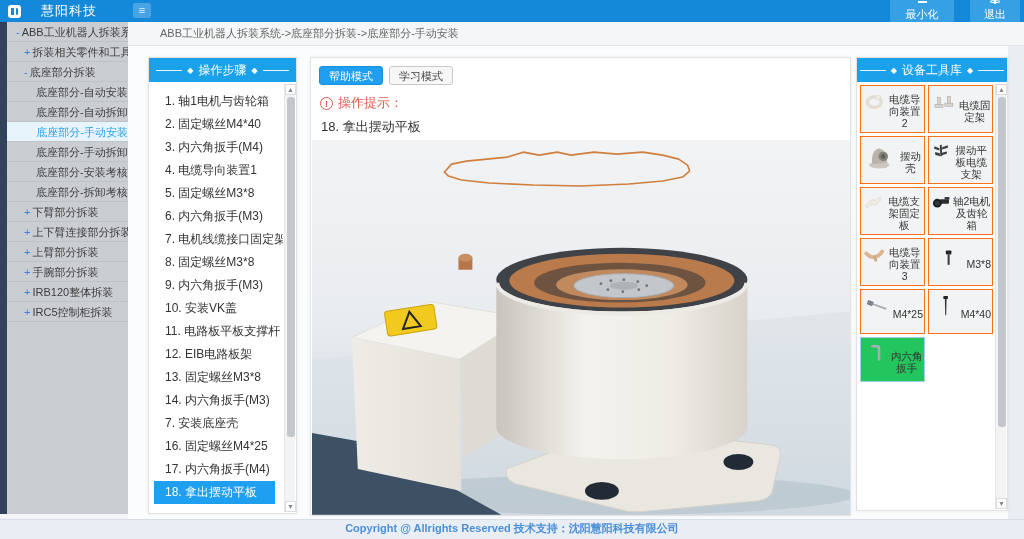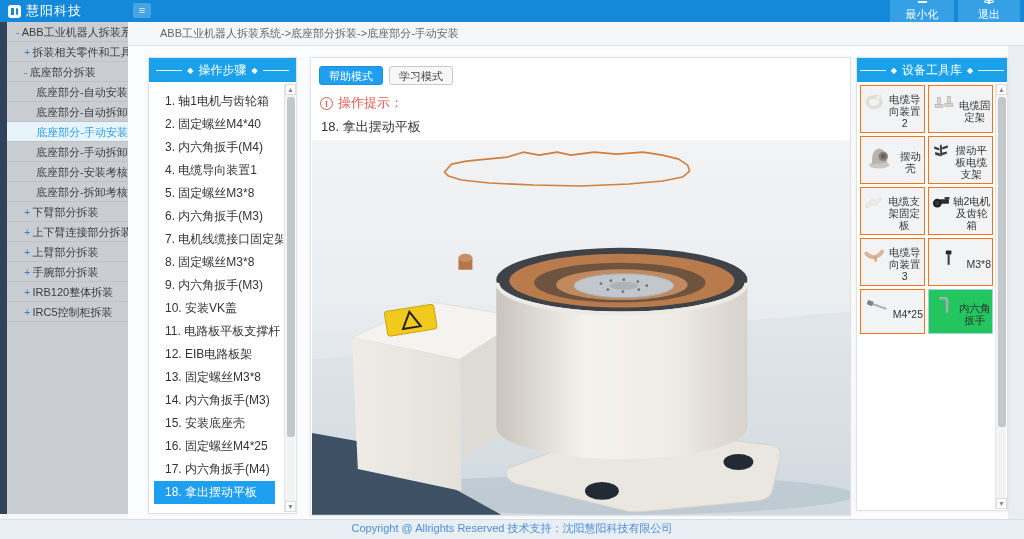--- a/index.html
+++ b/index.html
@@ -2,31 +2,31 @@
 <html><head>
 <meta charset="utf-8">
 <style>
   * { margin:0; padding:0; box-sizing:border-box; }
   html,body { width:1024px; height:539px; overflow:hidden;
     font-family:"Liberation Sans","DejaVu Sans",sans-serif; background:#f3f5f8; }
   .abs { position:absolute; }
 
   
   #topbar { left:0; top:0; width:1024px; height:22px; background:#1489d9; color:#fff; z-index:30; }
-  #logo { left:8px; top:0; height:22px; display:flex; align-items:center; gap:5px; }
+  #logo { left:8px; top:0; height:22px; display:flex; align-items:center; gap:20px; }
   #logo .mark { width:13px; height:13px; background:#fff; border-radius:3px; position:relative; }
   #logo .mark:before { content:""; position:absolute; left:3px; top:3px; width:3px; height:7px; background:#1489d9; }
   #logo .mark:after { content:""; position:absolute; left:8px; top:3px; width:2px; height:7px; background:#1489d9; border-radius:2px; }
   #logo .t { font-size:13px; letter-spacing:1px; }
   #fold { left:133px; top:3px; width:18px; height:15px; background:rgba(255,255,255,.22); border-radius:2px;
     color:#eaf4fc; font-size:11px; line-height:14px; text-align:center; cursor:pointer; }
   .topbtn { top:0; height:22px; background:#35a0e4; color:#fff; font-size:11px;
     display:flex; align-items:center; justify-content:center; gap:4px; cursor:pointer;flex-direction:column; }
   #btn-min { right:70px; width:64px; }
-  #btn-exit { right:4px; width:62px; }
+  #btn-exit { right:4px; width:50px; }
   .dash-ic { display:inline-block; width:9px; height:2px; background:#fff; }
   .pow-ic { display:inline-block; width:10px; height:10px; border:1.4px solid #fff; border-radius:50%; position:relative; }
   .pow-ic:before { content:""; position:absolute; left:3.2px; top:-2px; width:1.6px; height:5px; background:#fff; }
 
   
   #side-strip { left:0; top:22px; width:7px; height:492px; background:#31435a; }
   #sidebar { left:7px; top:22px; width:121px; height:492px; background:#caced3; overflow:hidden; }
   .sb-item { height:20px; line-height:20px; font-size:11px; color:#3c3c3c; white-space:nowrap;
     border-bottom:1px solid #bfc3c8; cursor:pointer; overflow:hidden; }
   .sb-item .pfx { color:#3e7fd0; margin-right:2px; }
@@ -86,21 +86,21 @@
   #tools-grid { position:absolute; left:3px; top:27px; right:14px; bottom:3px;
     display:flex; flex-wrap:wrap; align-content:flex-start; gap:3px; overflow:hidden; }
   .tool-cell { width:65px; background:#f2f3f4; border:1px solid #f97316;
     display:flex; flex-direction:row; align-items:center; padding:4px 1px 3px; cursor:pointer; }
   .tool-cell .img { width:46px; height:36px; }
   .tool-cell .lbl { font-size:10.5px; color:#333; text-align:center; line-height:12px; margin-top:3px; }
   .tool-cell.sel { background:#22c55e; border-color:#a5cde2; }
 
   
   #footer { left:0; top:519px; width:1024px; height:20px; background:#e9edf4; border-top:1px solid #d8dee8; }
-  #footer .txt { text-align:center; font-size:11px; color:#4a90d9; line-height:17px; }
+  #footer .txt { text-align:center; font-size:11px; color:#4a90d9; line-height:17px;font-weight:bold; }
 </style>
 </head>
 <body>
 
 <div id="topbar" class="abs">
   <div id="logo" class="abs">
     <span class="mark"></span>
     <span class="t">慧阳科技</span>
   </div>
   <div id="fold" class="abs">≡</div>
@@ -156,21 +156,21 @@
       <div class="step-item">5. 固定螺丝M3*8</div>
       <div class="step-item">6. 内六角扳手(M3)</div>
       <div class="step-item">7. 电机线缆接口固定架</div>
       <div class="step-item">8. 固定螺丝M3*8</div>
       <div class="step-item">9. 内六角扳手(M3)</div>
       <div class="step-item">10. 安装VK盖</div>
       <div class="step-item">11. 电路板平板支撑杆</div>
       <div class="step-item">12. EIB电路板架</div>
       <div class="step-item">13. 固定螺丝M3*8</div>
       <div class="step-item">14. 内六角扳手(M3)</div>
-      <div class="step-item">15. 安装底座壳</div>
+      <div class="step-item">7. 安装底座壳</div>
       <div class="step-item">16. 固定螺丝M4*25</div>
       <div class="step-item">17. 内六角扳手(M4)</div>
       <div class="step-item sel">18. 拿出摆动平板</div>
     </div>
   <div id="steps-scroll" class="vscroll">
     <div class="sarrow up">▲</div>
     <div class="thumb"></div>
     <div class="sarrow dn">▼</div>
   </div>
 </div>
@@ -332,20 +332,27 @@
       </div>
       <div class="tool-cell">
         <div class="img"><svg viewBox="0 0 46 36">
             <g transform="rotate(20 23 18)">
               <rect x="7" y="14" width="9" height="7" rx="1.5" fill="#7d838a"></rect>
               <rect x="16" y="16.2" width="21" height="2.8" fill="#a7adb3"></rect>
             </g>
           </svg></div>
         <div class="lbl">M4*25</div>
       </div>
+      <div class="tool-cell">
+        <div class="img"><svg viewBox="0 0 46 36">
+            <rect x="20" y="3" width="7" height="4.5" rx="1" fill="#232529"></rect>
+            <polygon points="22.3,7.5 24.9,7.5 24.3,32 22.9,32" fill="#34373c"></polygon>
+          </svg></div>
+        <div class="lbl">M4*40</div>
+      </div>
       <div class="tool-cell sel">
         <div class="img"><svg viewBox="0 0 46 36">
             <path d="M15 7 L24 7 Q27.5 7 27.5 11 L27.5 30" fill="none" stroke="#b2b8be" stroke-width="4"></path>
             <path d="M15 7 L24 7 Q27.5 7 27.5 11 L27.5 30" fill="none" stroke="#83898f" stroke-width="1" opacity=".7"></path>
           </svg></div>
         <div class="lbl">内六角扳手</div>
       </div>
     </div>
   <div id="tools-scroll" class="vscroll">
     <div class="sarrow up">▲</div>

